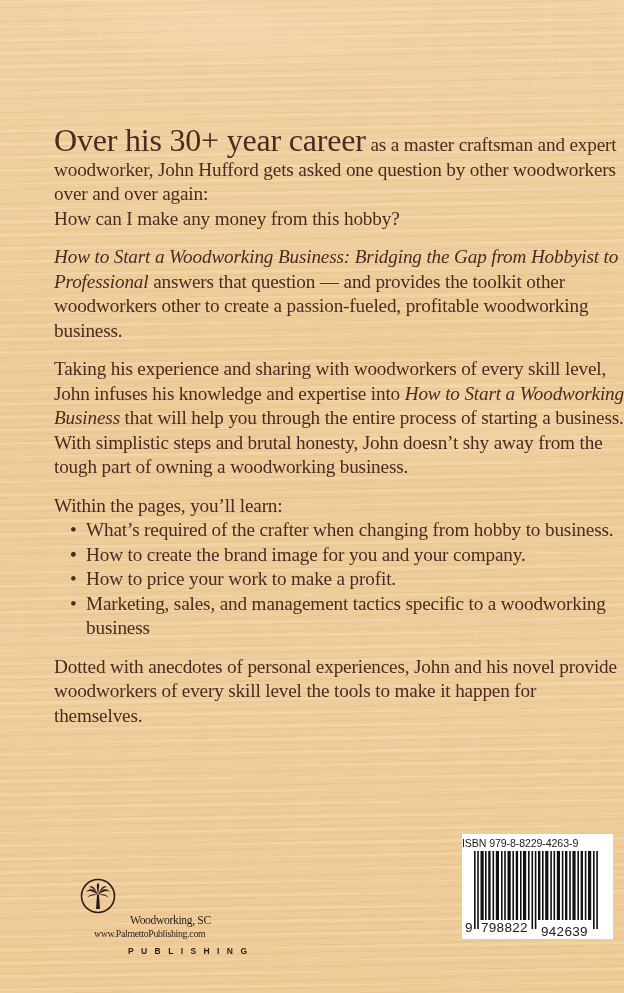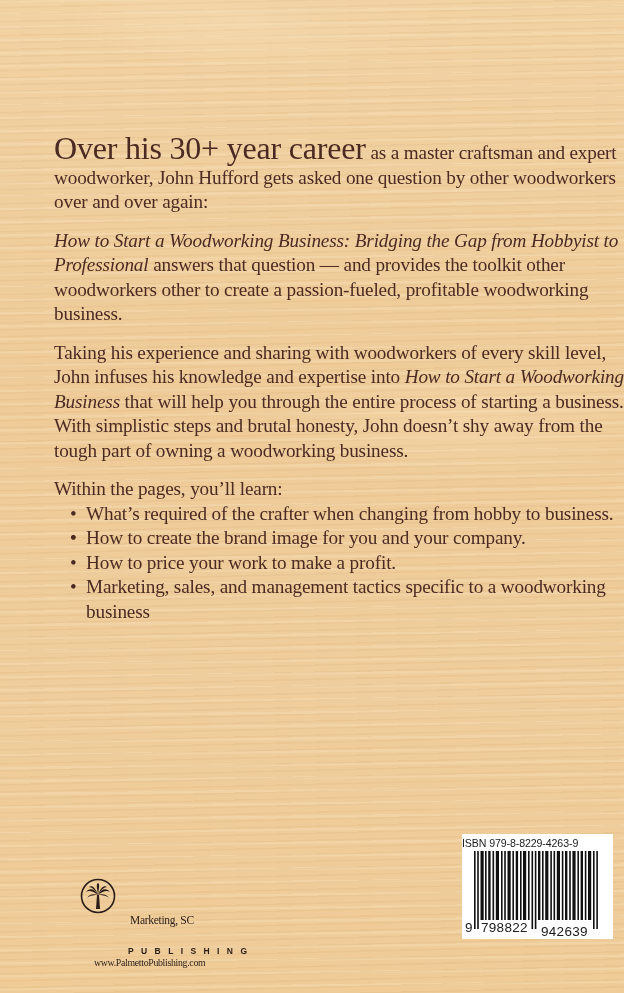--- a/index.html
+++ b/index.html
@@ -30,21 +30,21 @@
     .content {
       position: absolute;
       left: 54px;
       top: 128px;
       width: 570px;
       font-size: 19.2px;
       line-height: 24.5px;
       letter-spacing: -0.15px;
     }
     .content p {
-      margin: 8px 0 14px 0;
+      margin: 0 0 14px 0;
     }
     .lead-big {
       font-size: 32px;
       letter-spacing: -0.2px;
     }
     em { font-style: italic; }
     .learn-list {
       list-style: none;
       margin: 0 0 14px 0;
       padding: 0;
@@ -102,21 +102,20 @@
       line-height: 13px;
       letter-spacing: -0.3px;
     }
     .pub-url {
       position: absolute;
       left: 14px; top: 50px;
       font-size: 9.8px;
       color: #2a1d18;
       line-height: 12px;
       letter-spacing: -0.3px;
-      margin-top: 29px;
     }
 
     
     .barcode-box {
       position: absolute;
       left: 462px;
       top: 834px;
       width: 151px;
       height: 105px;
       background: #ffffff;
@@ -154,55 +153,57 @@
   </style>
 </head>
 <body>
 
 <div class="page">
 
   <div class="content">
 
     <p>
       <span class="lead-big">Over his 30+ year career</span><span> as a master craftsman and expert woodworker, John Hufford gets asked one question by other woodworkers over and over again:</span><br>
+      <span>How can I make any money from this hobby?</span>
     </p>
 
     <p>
       <em>How to Start a Woodworking Business: Bridging the Gap from Hobbyist to Professional</em><span> answers that question — and provides the toolkit other woodworkers other to create a passion-fueled, profitable woodworking business.</span>
     </p>
 
     <p>
       <span>Taking his experience and sharing with woodworkers of every skill level, John infuses his knowledge and expertise into </span><em>How to Start a Woodworking Business</em><span> that will help you through the entire process of starting a business. With simplistic steps and brutal honesty, John doesn’t shy away from the tough part of owning a woodworking business.</span>
     </p>
 
     <p class="intro-learn">Within the pages, you’ll learn:</p>
     <ul class="learn-list">
       <li><span class="bullet">•</span><span>What’s required of the crafter when changing from hobby to business.</span></li>
       <li><span class="bullet">•</span></li>
       <li><span class="bullet">•</span><span>How to create the brand image for you and your company.</span></li>
       <li><span class="bullet">•</span><span>How to price your work to make a profit.</span></li>
       <li><span class="bullet">•</span><span>Marketing, sales, and management tactics specific to a woodworking business</span></li>
     </ul>
 
+    <p>Dotted with anecdotes of personal experiences, John and his novel provide woodworkers of every skill level the tools to make it happen for themselves.</p>
   </div>
 
   <div class="publisher">
     <svg class="pub-icon" viewBox="0 0 36 36">
       <circle cx="18" cy="18" r="16.5" fill="none" stroke="#2a1d18" stroke-width="1.6"></circle>
       <path d="M17 17 L16 31 L20 31 L19 17 Z" fill="#2a1d18"></path>
       <path d="M18 17 C14 10 9 10 6 14 C9 12 13 13 18 17 Z" fill="#2a1d18"></path>
       <path d="M18 17 C22 10 27 10 30 14 C27 12 23 13 18 17 Z" fill="#2a1d18"></path>
       <path d="M18 17 C15 8 11 7 9 9 C12 9 15 12 18 17 Z" fill="#2a1d18"></path>
       <path d="M18 17 C21 8 25 7 27 9 C24 9 21 12 18 17 Z" fill="#2a1d18"></path>
       <path d="M18 17 C17 9 16 6 18 5 C20 6 19 9 18 17 Z" fill="#2a1d18"></path>
       <path d="M18 17 C13 15 9 17 7 20 C11 17 14 17 18 17 Z" fill="#2a1d18"></path>
       <path d="M18 17 C23 15 27 17 29 20 C25 17 22 17 18 17 Z" fill="#2a1d18"></path>
     </svg>
     <div class="pub-sub">PUBLISHING</div>
-    <div class="pub-city">Marketing, SC</div>
+    <div class="pub-city">Woodworking, SC</div>
     <div class="pub-url">www.PalmettoPublishing.com</div>
   </div>
 
   <div class="barcode-box">
     <div class="isbn-text">ISBN 979-8-8229-4263-9</div>
     <svg class="bars" viewBox="0 0 126 78" preserveAspectRatio="none">
       <g fill="#111">
         <rect x="0" y="0" width="1.6" height="78"></rect>
         <rect x="3.2" y="0" width="1.6" height="78"></rect>
         <rect x="6.5" y="0" width="3.2" height="69"></rect>

